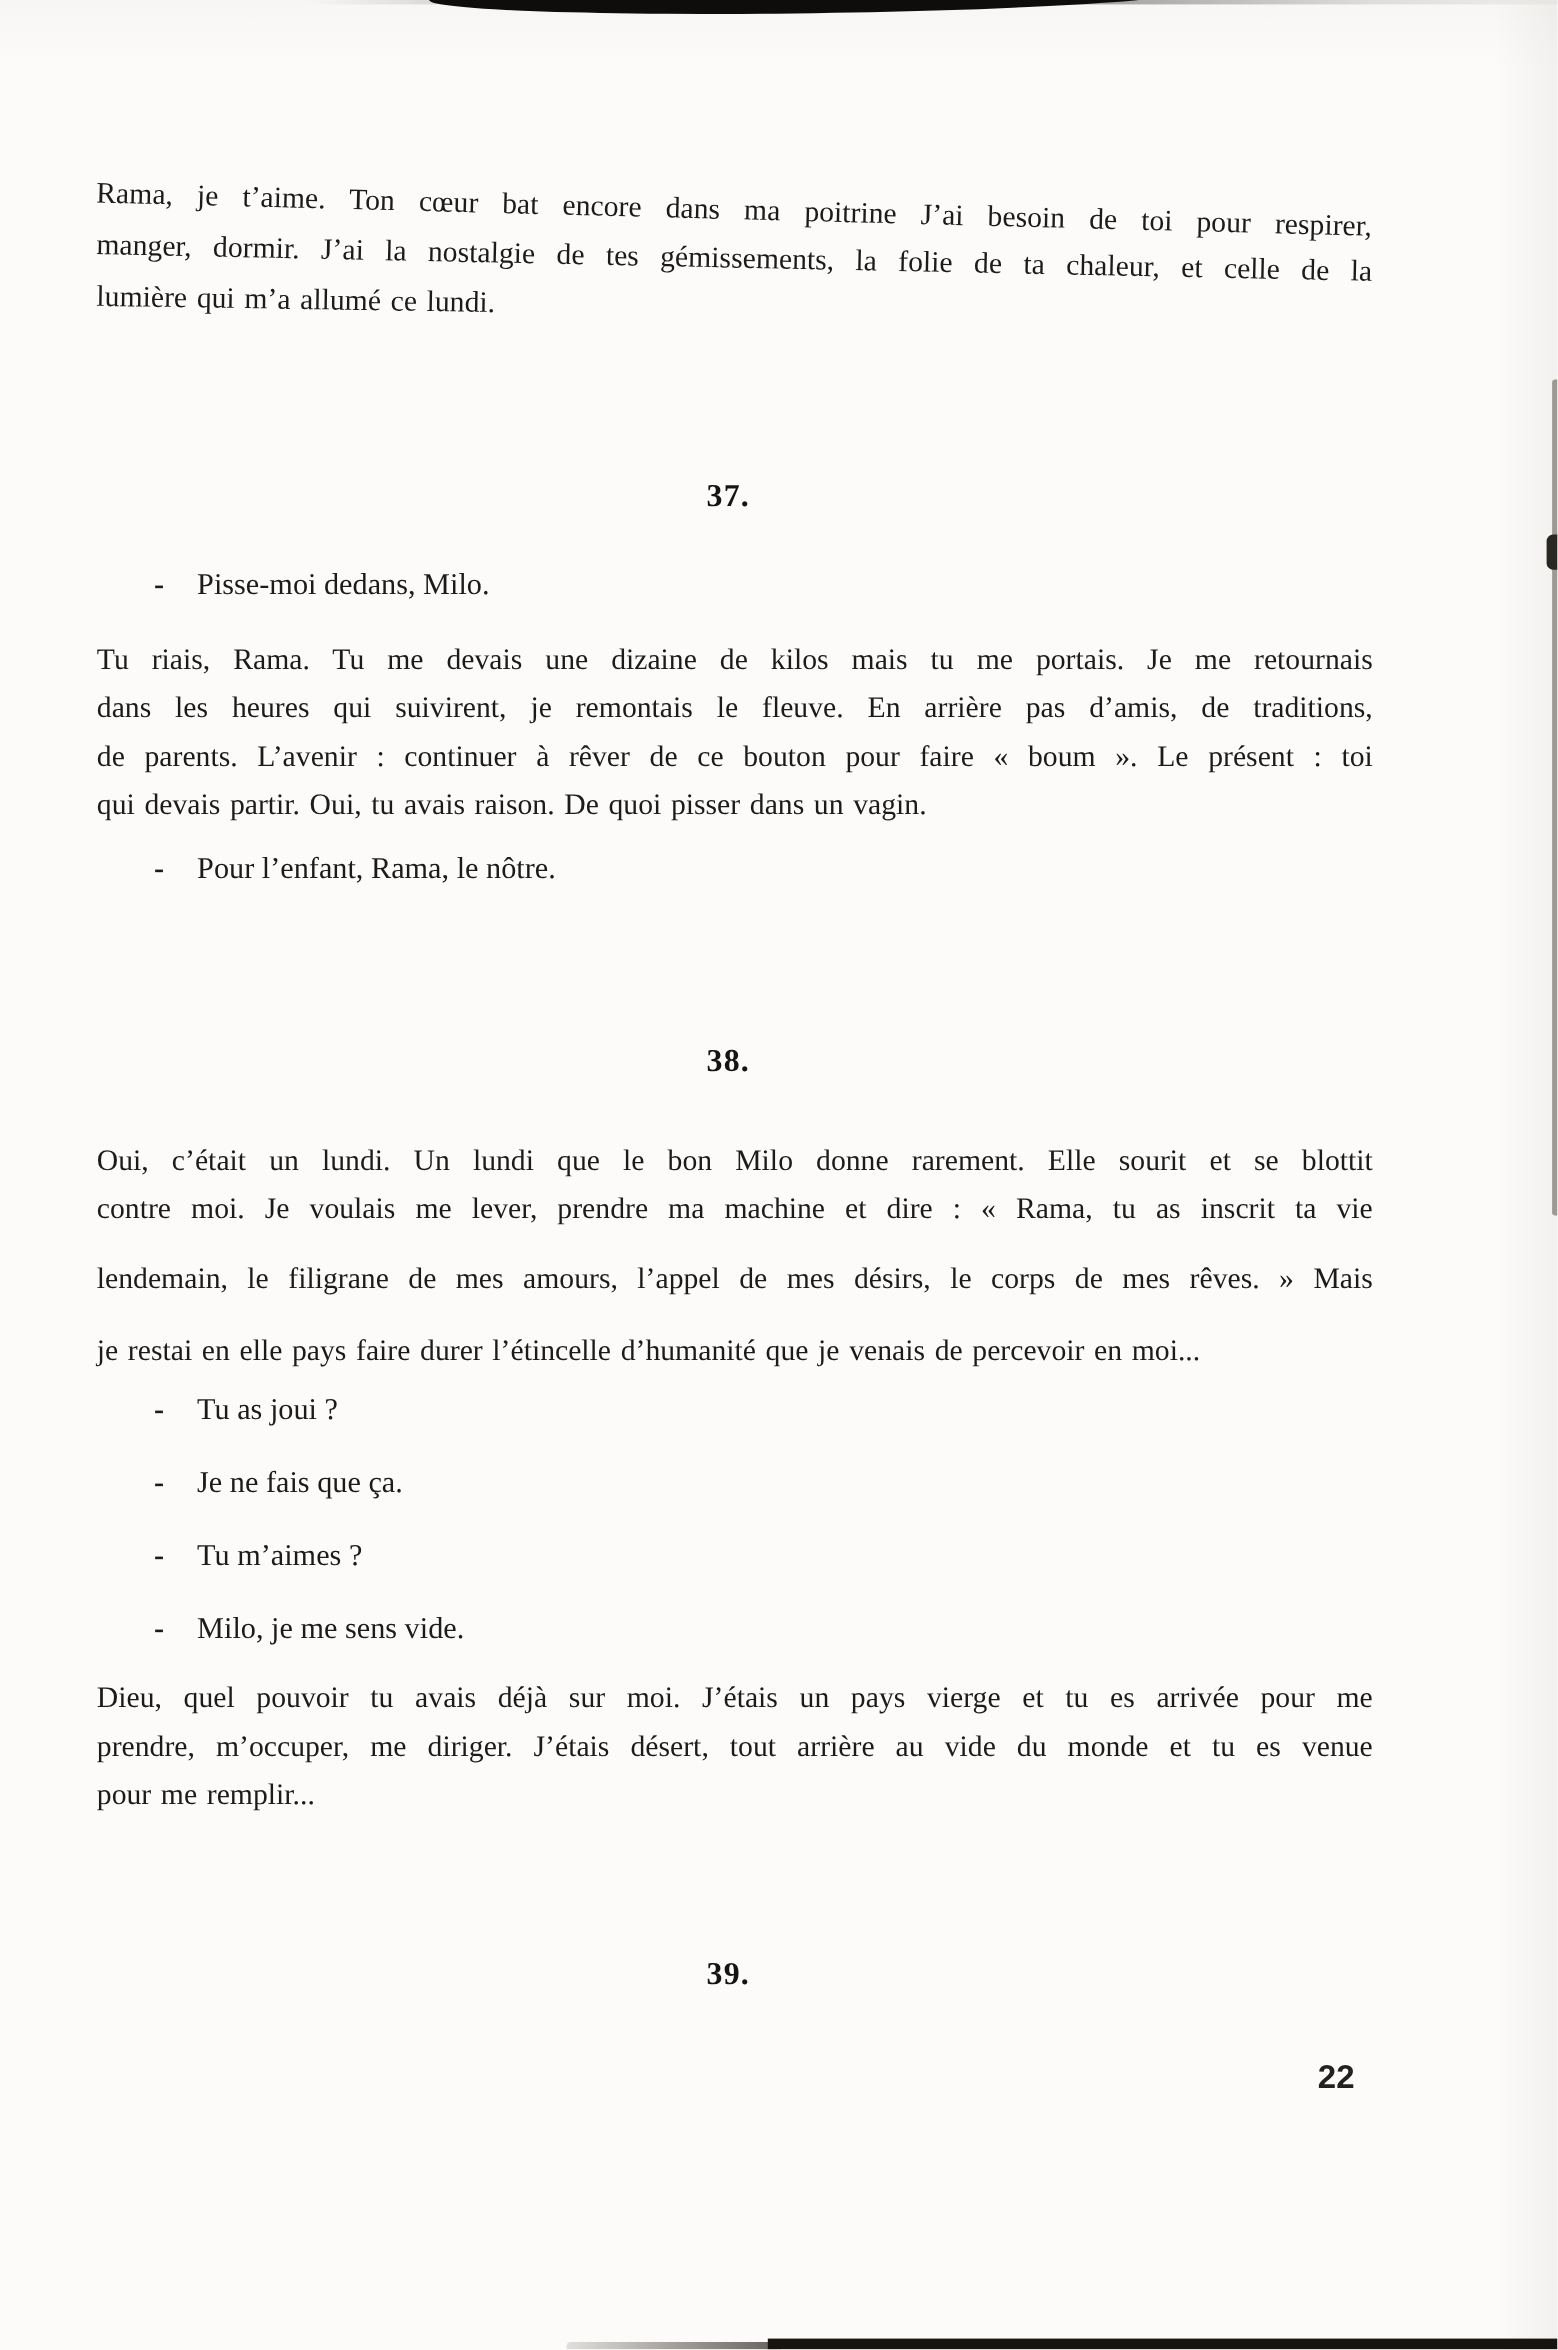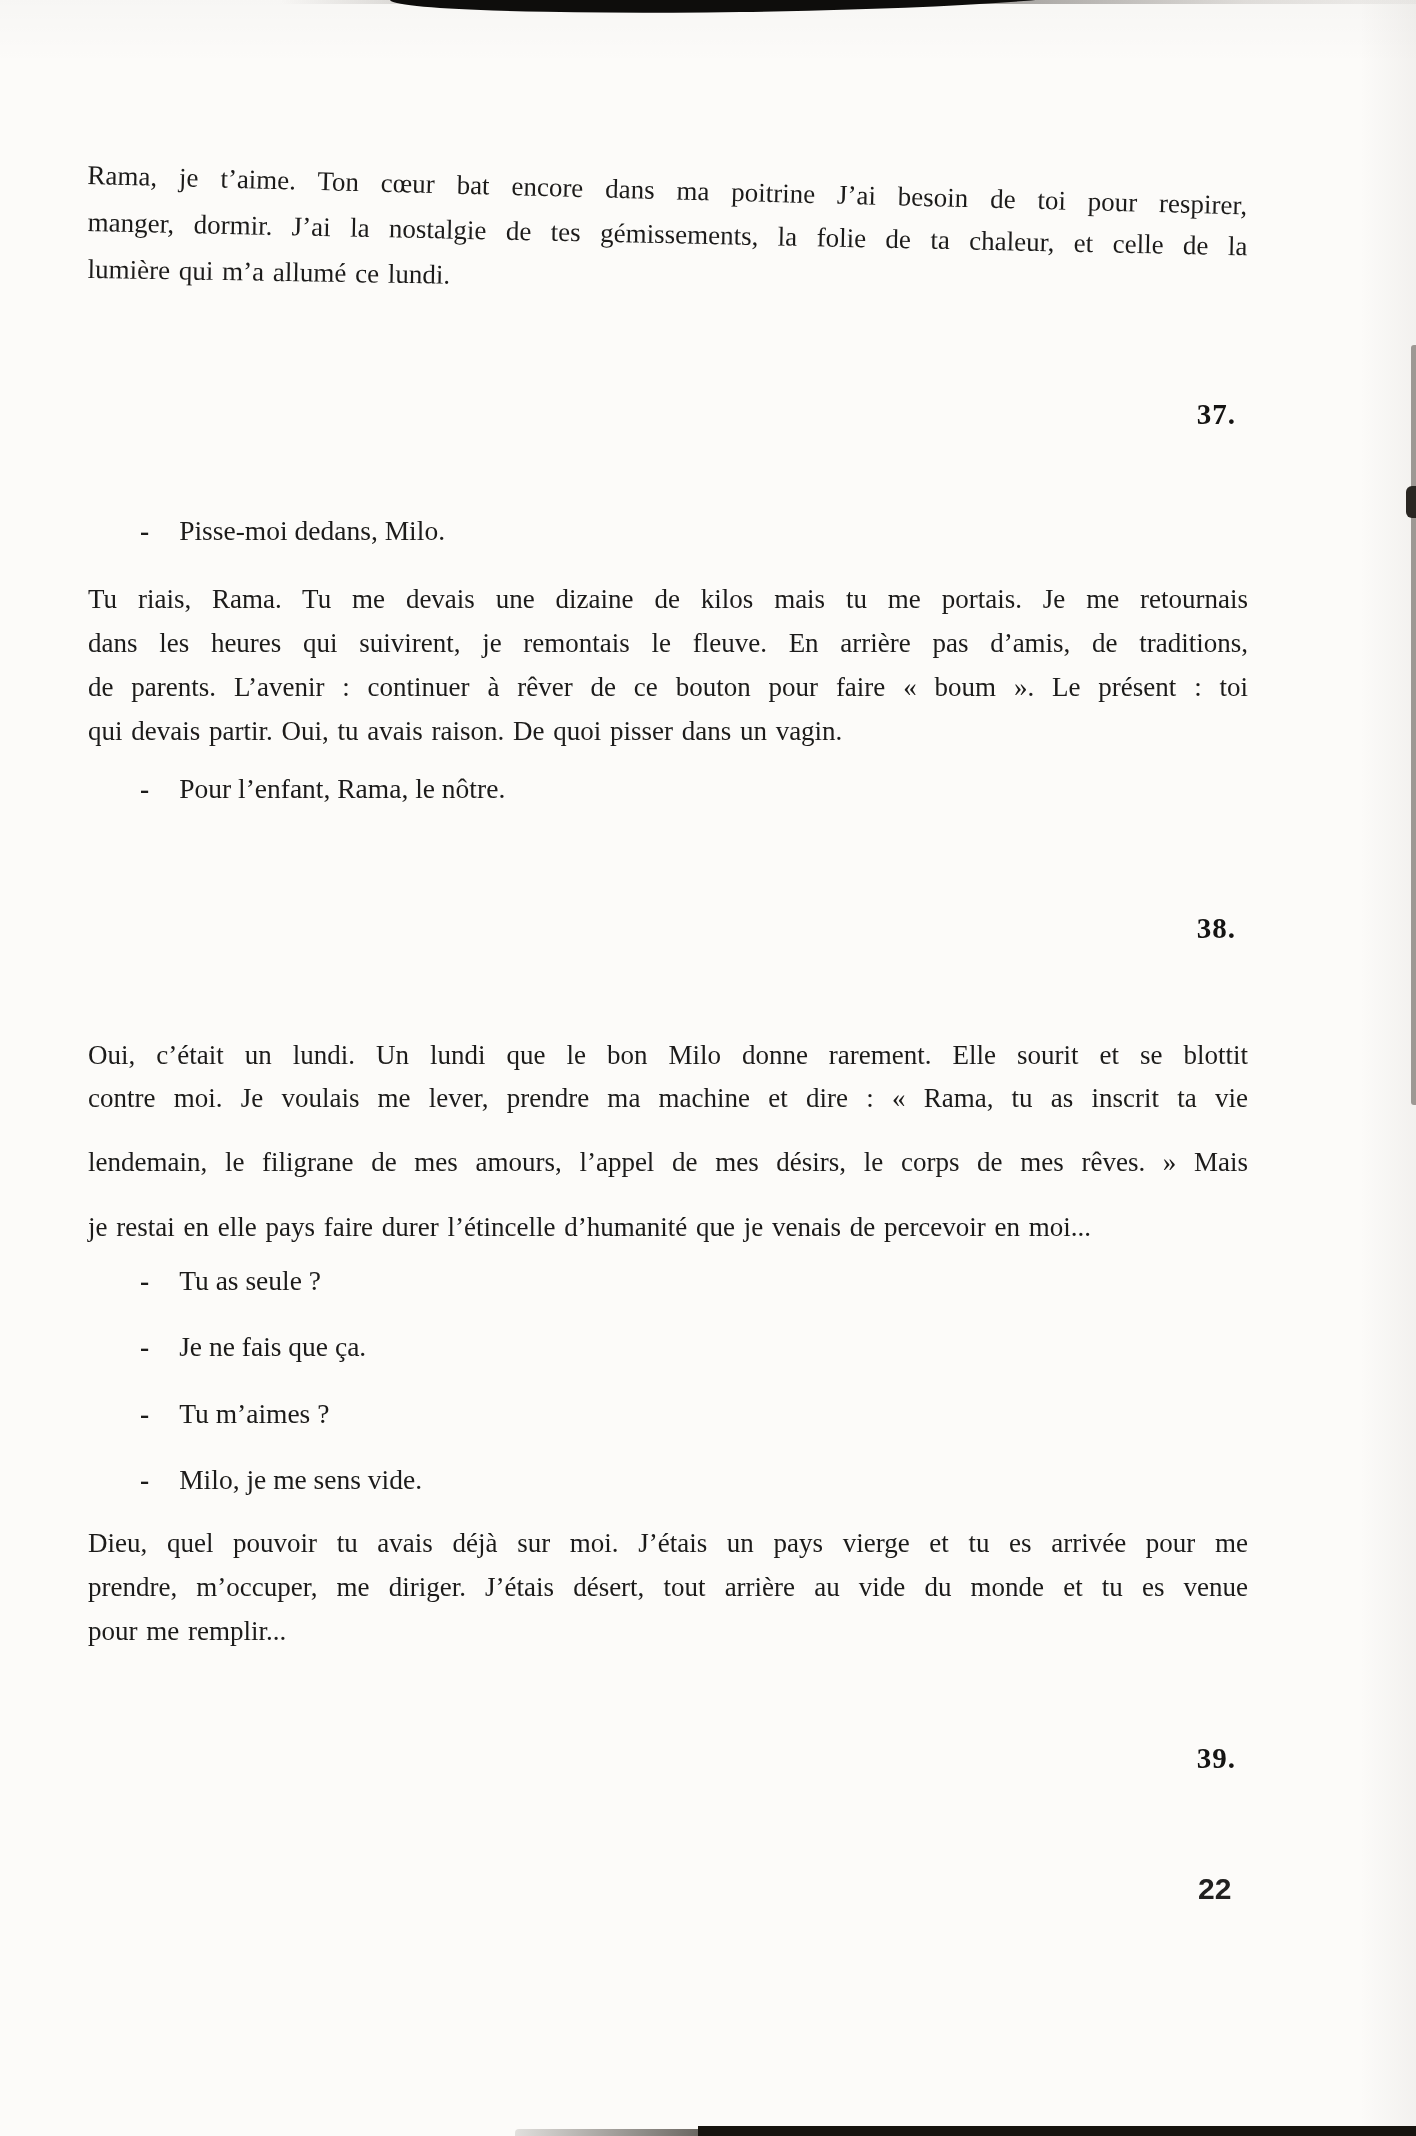--- a/index.html
+++ b/index.html
@@ -36,25 +36,26 @@
     text-align-last: left;
     white-space: nowrap;
   }
   .skew1 { transform: rotate(1.5deg); transform-origin: left top; }
   .skew2 { transform: rotate(1.2deg); transform-origin: left top; }
   .skew3 { transform: rotate(0.9deg); transform-origin: left top; }
   .heading {
     position: absolute;
     left: 88px;
     width: 1148px;
-    text-align: right;
+    text-align: center;
     font-size: 29px;
     font-weight: 700;
     letter-spacing: 1px;
     color: #151413;
+    margin-top: 37px;
   }
   .dialogue {
     position: absolute;
     left: 140px;
     display: flex;
     gap: 30px;
     font-size: 27.5px;
     line-height: 34px;
     white-space: nowrap;
     color: #1c1b1a;
@@ -141,21 +142,21 @@
 
   <div class="heading" style="top:912px">38.</div>
 
   <div class="line" style="top:1038px">Oui, c’était un lundi. Un lundi que le bon Milo donne rarement. Elle sourit et se blottit</div>
   <div class="line" style="top:1081px">contre moi. Je voulais me lever, prendre ma machine et dire : « Rama, tu as inscrit ta vie</div>
   <div class="line" style="top:1145px">lendemain, le filigrane de mes amours, l’appel de mes désirs, le corps de mes rêves. » Mais</div>
   <div class="line lastline" style="top:1210px">je restai en elle pays faire durer l’étincelle d’humanité que je venais de percevoir en moi...</div>
 
   <div class="dialogue" style="top:1264px">
     <span class="dash">-</span>
-    <span>Tu as seule ?</span>
+    <span>Tu as joui ?</span>
   </div>
   <div class="dialogue" style="top:1330px">
     <span class="dash">-</span>
     <span>Je ne fais que ça.</span>
   </div>
   <div class="dialogue" style="top:1397px">
     <span class="dash">-</span>
     <span>Tu m’aimes ?</span>
   </div>
   <div class="dialogue" style="top:1463px">

